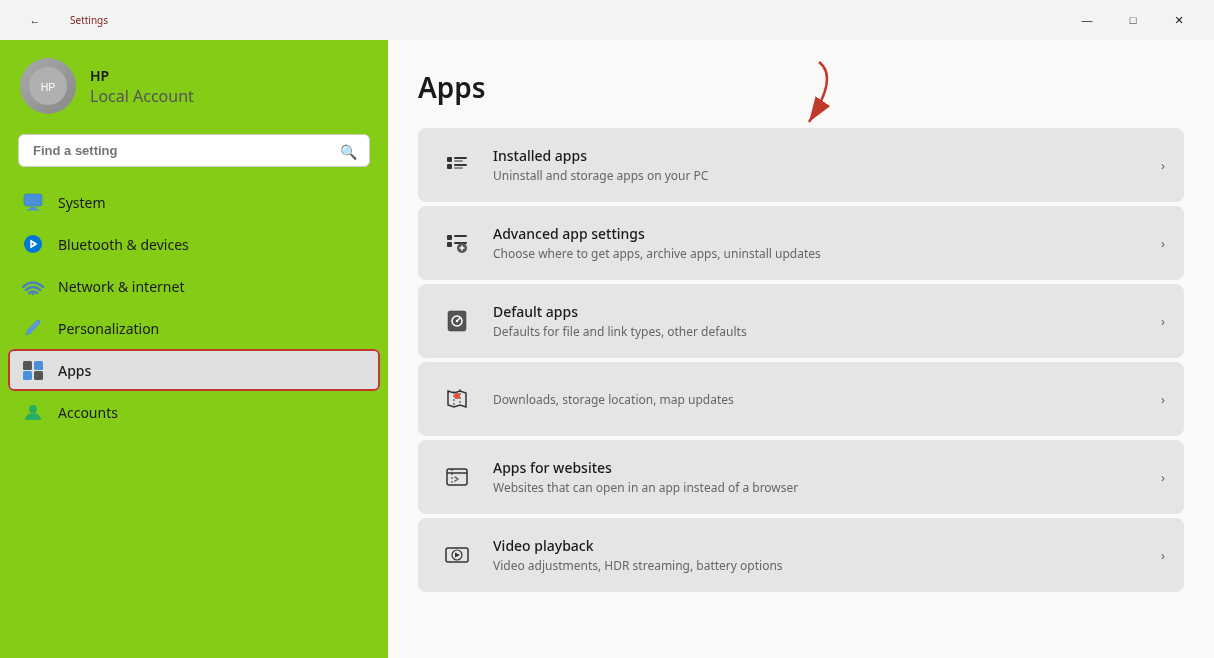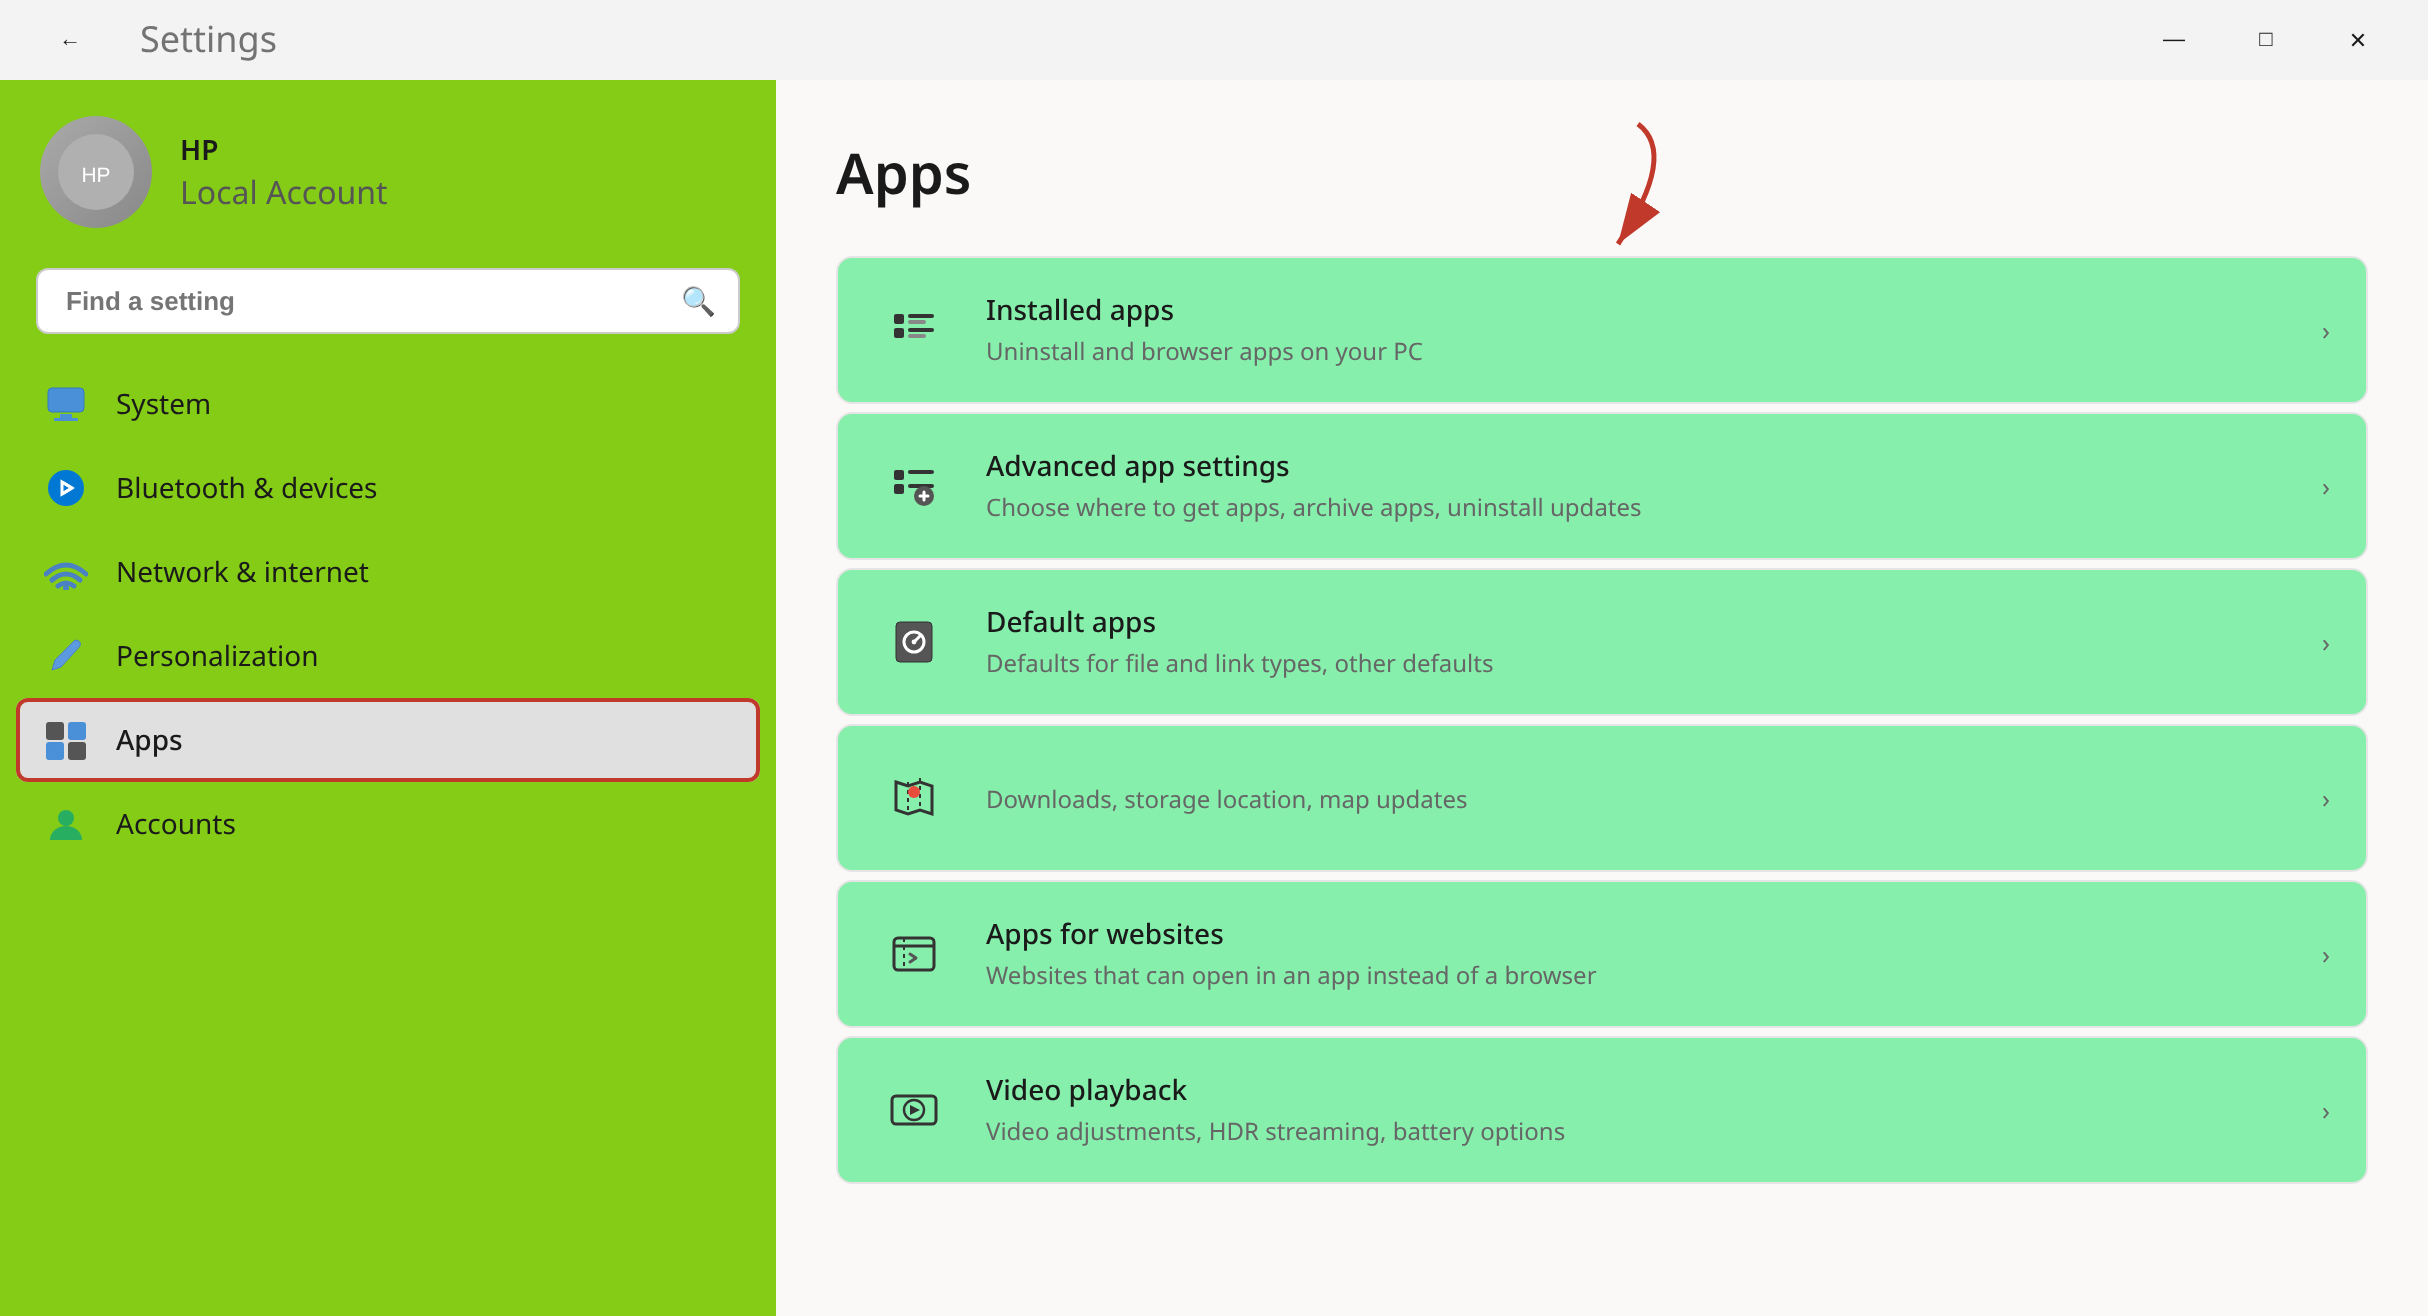--- a/index.html
+++ b/index.html
@@ -20,22 +20,22 @@
       padding: 0 12px;
       height: 40px;
       flex-shrink: 0;
     }
     .title-bar-left {
       display: flex;
       align-items: center;
       gap: 12px;
     }
     .title-bar-title {
-      font-size: 18px;
-      color: #737373;
+      font-size: 10px;
+      color: #7f1d1d;
     }
     .title-bar-controls {
       display: flex;
       align-items: center;
     }
     .title-btn {
       width: 46px;
       height: 32px;
       display: flex;
       align-items: center;
@@ -158,21 +158,21 @@
       margin-bottom: 22px;
     }
     .settings-list {
       display: flex;
       flex-direction: column;
       gap: 0;
     }
     .settings-item {
       display: flex;
       align-items: center;
-      background: #86efac;
+      background: #e5e5e5;
       border: 1px solid #e5e5e5;
       border-radius: 8px;
       margin-bottom: 4px;
       padding: 16px 18px;
       cursor: pointer;
       position: relative;
     }
     .settings-item-icon {
       width: 40px;
       height: 40px;
@@ -316,21 +316,21 @@
               <rect x="3" y="5" width="5" height="5" rx="1" fill="#333"></rect>
               <rect x="3" y="12" width="5" height="5" rx="1" fill="#333"></rect>
               <rect x="10" y="5" width="13" height="2" rx="1" fill="#333"></rect>
               <rect x="10" y="8" width="9" height="2" rx="1" fill="#888"></rect>
               <rect x="10" y="12" width="13" height="2" rx="1" fill="#333"></rect>
               <rect x="10" y="15" width="9" height="2" rx="1" fill="#888"></rect>
             </svg>
           </div>
           <div class="settings-item-text">
             <div class="settings-item-label">Installed apps</div>
-            <div class="settings-item-desc">Uninstall and browser apps on your PC</div>
+            <div class="settings-item-desc">Uninstall and storage apps on your PC</div>
           </div>
           <div class="settings-item-chevron">›</div>
           <svg width="140" height="80" style="position: absolute; top: -72px; left: 300px; pointer-events: none; overflow: visible;">
             <defs>
               <marker id="arrowhead" markerWidth="10" markerHeight="7" refX="10" refY="3.5" orient="auto">
                 <polygon points="0 0, 10 3.5, 0 7" fill="#c0392b"></polygon>
               </marker>
             </defs>
             <path d="M 100 5 Q 120 20, 90 65" stroke="#c0392b" stroke-width="2.5" fill="none" marker-end="url(#arrowhead)"></path>
           </svg>

